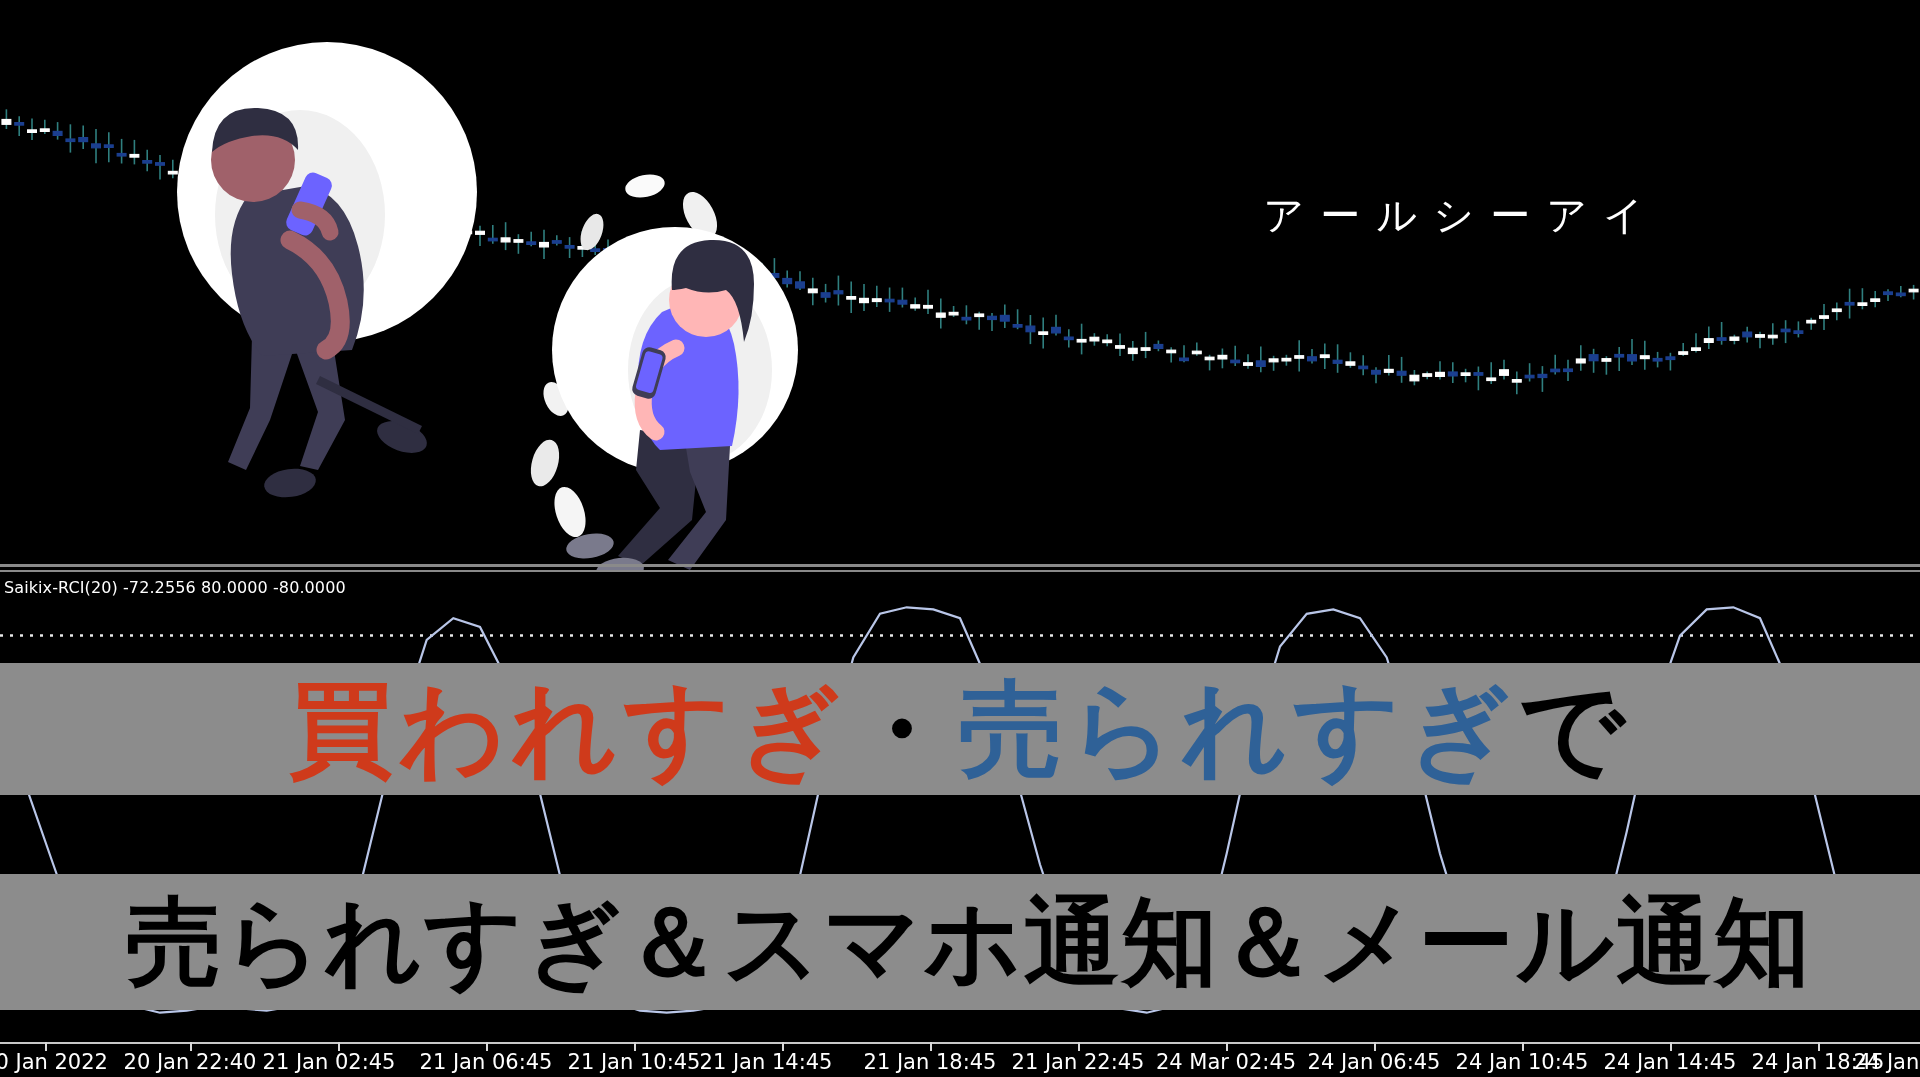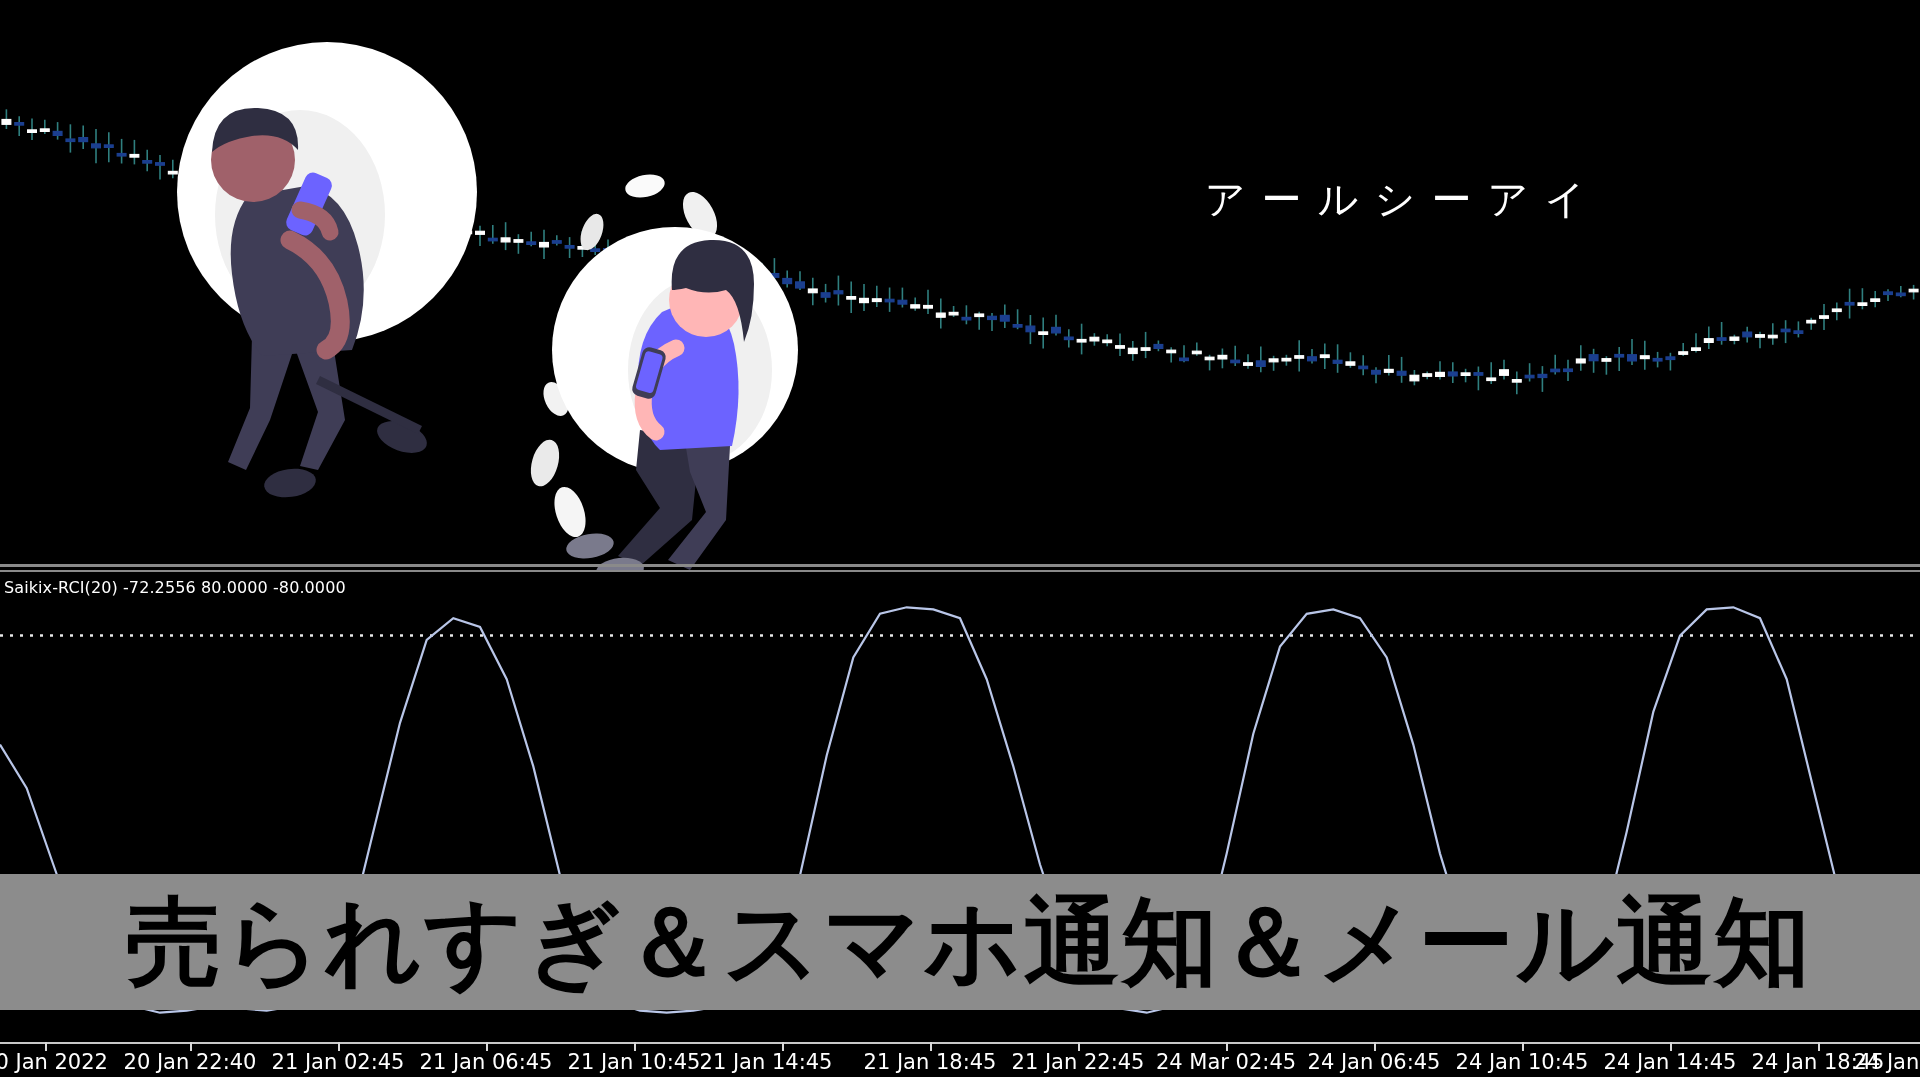--- a/index.html
+++ b/index.html
@@ -42,21 +42,21 @@
     font-family:"DejaVu Sans","Liberation Sans",sans-serif;
     font-weight:700; line-height:1;
   }
   #line1{ font-size:104px; letter-spacing:6px; }
   #line2{ font-size:96px; letter-spacing:2px; color:#000; padding-left:18px; }
   .red{ color:#cf3a1b; }
   .blue{ color:#2f6197; }
   .blk{ color:#000; }
 
   
-  #title-block{ position:absolute; left:1130px; top:178px; z-index:7; text-align:center; width:530px; }
+  #title-block{ position:absolute; left:1130px; top:194px; z-index:7; text-align:right; width:530px; }
   #title-ruby{
     color:#fff; font-size:40px; letter-spacing:16px;
     font-family:"DejaVu Sans","Liberation Sans",sans-serif;
     font-weight:400; line-height:1.05; text-indent:16px;
   }
   #title-main{
     color:#fff; font-size:200px; font-weight:400; line-height:.95;
     letter-spacing:26px; text-indent:26px; margin-top:-4px;
     font-family:"Liberation Sans","DejaVu Sans",sans-serif;
   }
@@ -447,32 +447,37 @@
 
   <svg class="layer" id="rci-panel" width="1920" height="470" viewBox="0 0 1920 470" style="top:572px;height:470px;">
     <rect x="0" y="0" width="1920" height="470" fill="#000"></rect>
     <line id="level-up" x1="0" y1="63.599999999999994" x2="1920" y2="63.599999999999994" stroke="#e8e8e8" stroke-width="2.5" stroke-dasharray="3 7"></line>
     <line id="level-dn" x1="0" y1="412.4" x2="1920" y2="412.4" stroke="#e8e8e8" stroke-width="2.5" stroke-dasharray="3 7"></line>
     <polyline id="rci-line" fill="none" stroke="#b9c6e8" stroke-width="2.2" points="0.0,172.6 26.7,216.2 53.3,292.5 80.0,368.8 106.7,421.1 133.3,434.2 160.0,440.7 186.7,438.6 213.3,434.2 240.0,436.4 266.7,438.6 293.3,434.2 320.0,429.8 346.7,368.8 373.3,259.8 400.0,150.8 426.7,68.0 453.3,46.2 480.0,54.9 506.7,107.2 533.3,194.4 560.0,303.4 586.7,390.6 613.3,429.8 640.0,438.6 666.7,440.7 693.3,438.6 720.0,434.2 746.7,429.8 773.3,390.6 800.0,303.4 826.7,183.5 853.3,85.4 880.0,41.8 906.7,35.3 933.3,37.4 960.0,46.2 986.7,107.2 1013.3,194.4 1040.0,292.5 1066.7,373.2 1093.3,423.3 1120.0,436.4 1146.7,440.7 1173.3,434.2 1200.0,390.6 1226.7,281.6 1253.3,161.7 1280.0,74.5 1306.7,41.8 1333.3,37.4 1360.0,46.2 1386.7,85.4 1413.3,172.6 1440.0,281.6 1466.7,368.8 1493.3,423.3 1520.0,436.4 1546.7,434.2 1573.3,429.8 1600.0,368.8 1626.7,259.8 1653.3,139.9 1680.0,63.6 1706.7,37.4 1733.3,35.3 1760.0,46.2 1786.7,107.2 1813.3,216.2 1840.0,325.2 1866.7,401.5 1893.3,434.2 1920.0,395.0"></polyline>
   </svg>
 
   <div id="indicator-label">Saikix-RCI(20) -72.2556 80.0000 -80.0000</div>
 
+  <div class="banner" id="banner-overbought-oversold">
+    <div class="bannertext" id="line1">
+      <span class="red">買われすぎ</span><span class="blk">・</span><span class="blue">売られすぎ</span><span class="blk">で</span>
+    </div>
+  </div>
 
   <div class="banner" id="banner-notifications">
     <div class="bannertext" id="line2">売られすぎ＆スマホ通知＆メール通知</div>
   </div>
 
   <div id="time-axis">
       <div class="tick-mark" style="left: 45px;"></div>
       <div class="tick-label" style="left: 45px;">20 Jan 2022</div>
       <div class="tick-mark" style="left: 190px;"></div>
       <div class="tick-label" style="left: 190px;">20 Jan 22:40</div>
       <div class="tick-mark" style="left: 338px;"></div>
-      <div class="tick-label" style="left: 338px;">21 Jan 02:45</div>
+      <div class="tick-label" style="left: 329px;">21 Jan 02:45</div>
       <div class="tick-mark" style="left: 486px;"></div>
       <div class="tick-label" style="left: 486px;">21 Jan 06:45</div>
       <div class="tick-mark" style="left: 634px;"></div>
       <div class="tick-label" style="left: 634px;">21 Jan 10:45</div>
       <div class="tick-mark" style="left: 782px;"></div>
       <div class="tick-label" style="left: 766px;">21 Jan 14:45</div>
       <div class="tick-mark" style="left: 930px;"></div>
       <div class="tick-label" style="left: 930px;">21 Jan 18:45</div>
       <div class="tick-mark" style="left: 1078px;"></div>
       <div class="tick-label" style="left: 1078px;">21 Jan 22:45</div>

